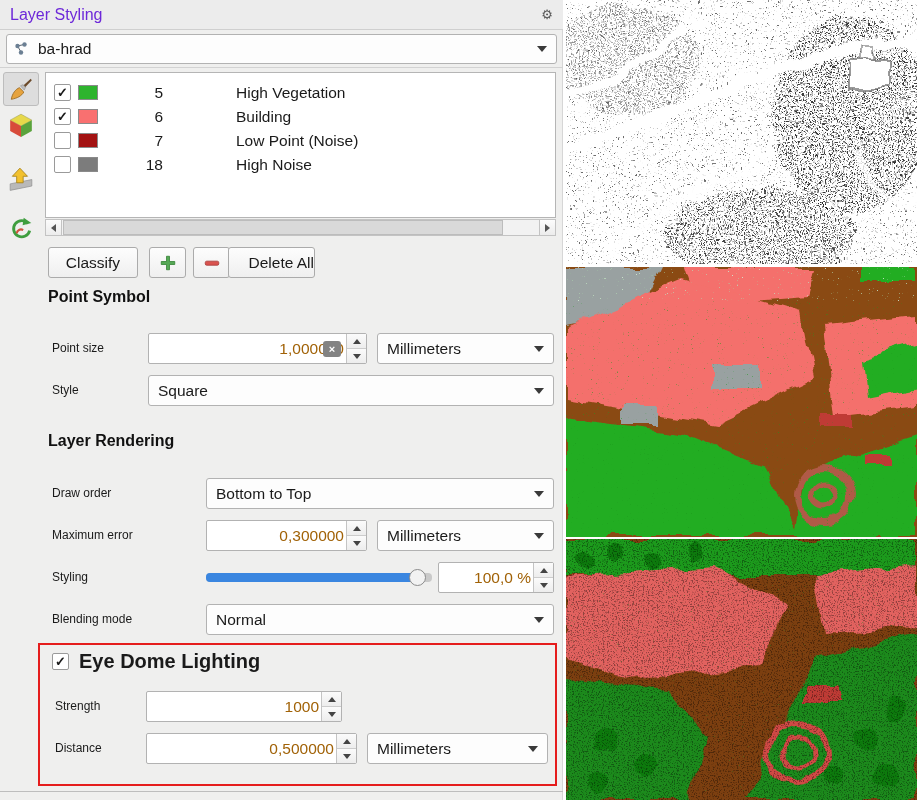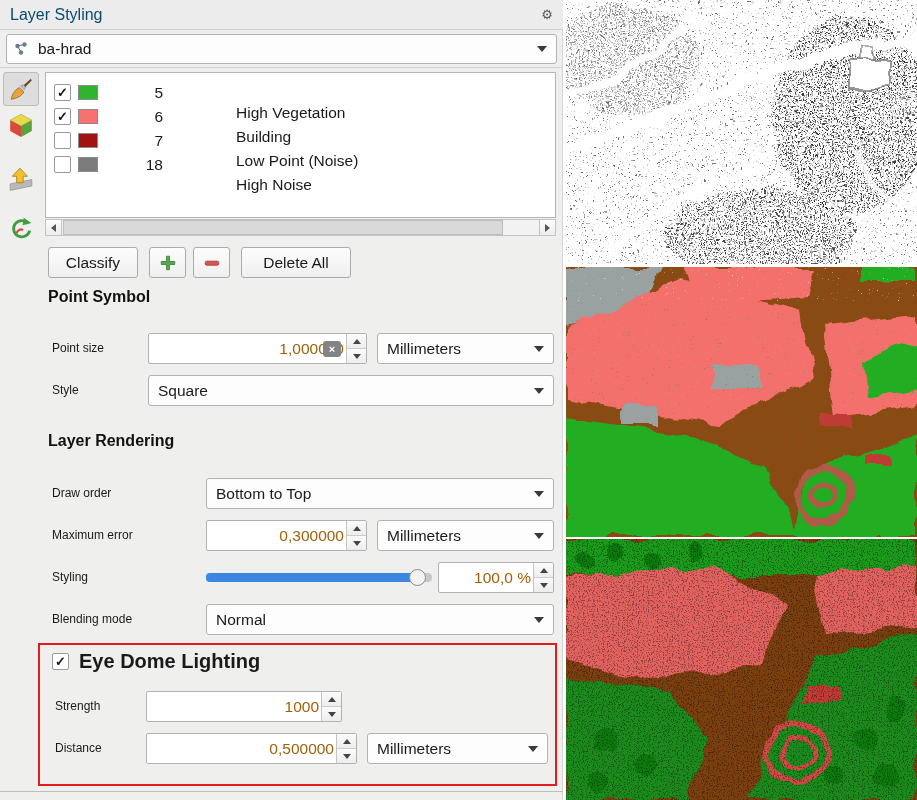--- a/index.html
+++ b/index.html
@@ -3,21 +3,21 @@
 <meta charset="utf-8">
 <style>
   * { margin:0; padding:0; box-sizing:border-box; }
   html,body { background:#ffffff; }
   body { width:917px; height:800px; font-family:"Liberation Sans", sans-serif; }
   .app { position:relative; width:917px; height:800px; background:#ffffff; overflow:hidden; color:#1a1a1a; }
 
   
   .panel { position:absolute; left:0; top:0; width:563px; height:800px; background:#efefee; border-right:1px solid #d6d6d6; }
   .titlebar { position:absolute; left:0; top:0; width:563px; height:30px; background:#ececec; border-bottom:1px solid #cfcfcf; display:flex; align-items:center; padding:0 10px; }
-  .titlebar .title { font-size:16px; color:#0c4a6e; }
+  .titlebar .title { font-size:16px; color:#6d28d9; }
   .titlebar .gear { margin-left:auto; font-size:13px; color:#5a5a5a; cursor:default; }
 
   .layerbar { position:absolute; left:0; top:30px; width:563px; height:38px; border-bottom:1px solid #d2d2d2; }
   .combo { background:#fdfdfd; border:1px solid #b2b2b2; border-radius:3px; display:flex; align-items:center; height:30px; }
   .combo .ctext { flex:1; font-size:15.5px; padding-left:9px; white-space:nowrap; overflow:hidden; }
   .chev { width:0; height:0; border-left:5px solid transparent; border-right:5px solid transparent; border-top:6px solid #3a3a3a; margin-right:9px; flex:none; }
   .layer-combo { position:absolute; left:6px; top:4px; width:551px; }
   .layer-combo .licon { margin-left:6px; flex:none; display:flex; }
 
   .toolbar { position:absolute; left:2px; top:72px; width:40px; }
@@ -26,21 +26,21 @@
   .tbtn.sp1 { margin-top:20px; }
   .tbtn.sp2 { margin-top:16px; }
 
   .classtable { position:absolute; left:45px; top:72px; width:511px; height:146px; background:#ffffff; border:1px solid #b5b5b5; overflow:hidden; }
   .trow { position:absolute; left:0; width:100%; height:24px; font-size:15.5px; }
   .cb { position:absolute; width:17px; height:17px; background:#ffffff; border:1px solid #9a9a9a; border-radius:2px; }
   .cb .mark { position:absolute; inset:0; display:flex; align-items:center; justify-content:center; font-size:13px; font-weight:bold; color:#1a1a1a; }
   .t-cb { left:8px; top:3px; }
   .t-swatch { position:absolute; left:32px; top:4px; width:20px; height:15px; border:1px solid #8a8a8a; }
   .t-code { position:absolute; left:75px; width:42px; text-align:right; line-height:24px; }
-  .t-label { position:absolute; left:190px; line-height:24px; white-space:nowrap;margin-top:20px; }
+  .t-label { position:absolute; left:190px; line-height:24px; white-space:nowrap; }
 
   .hscroll { position:absolute; left:45px; top:219px; width:511px; height:17px; background:#f2f2f2; border:1px solid #c3c3c3; }
   .sbtn { position:absolute; top:0; width:16px; height:15px; background:linear-gradient(#fcfcfc,#ececec); border-right:1px solid #c3c3c3; display:flex; align-items:center; justify-content:center; }
   .sbtn.right { right:0; border-right:none; border-left:1px solid #c3c3c3; }
   .tri-l { width:0;height:0;border-top:4px solid transparent;border-bottom:4px solid transparent;border-right:5px solid #555; }
   .tri-r { width:0;height:0;border-top:4px solid transparent;border-bottom:4px solid transparent;border-left:5px solid #555; }
   .sthumb { position:absolute; left:17px; top:0; width:440px; height:15px; background:#d9d9d9; border:1px solid #bcbcbc; }
 
   .btn { position:absolute; height:31px; background:linear-gradient(#fdfdfd,#efefef); border:1px solid #ababab; border-radius:3px; font-size:15.5px; display:flex; align-items:center; justify-content:center; color:#1a1a1a; }
 
@@ -185,21 +185,21 @@
     <div class="btn" style="left:149px; top:247px; width:37px;">
       <svg width="18" height="18" viewBox="0 0 24 24">
         <path d="M10 3 h4 v7 h7 v4 h-7 v7 h-4 v-7 H3 v-4 h7 Z" fill="#55a855" stroke="#2e7d2e" stroke-width="1"></path>
       </svg>
     </div>
     <div class="btn" style="left:193px; top:247px; width:37px;">
       <svg width="18" height="18" viewBox="0 0 24 24">
         <rect x="3" y="9.5" width="18" height="5.5" rx="2" fill="#d9534f" stroke="#a03230" stroke-width="1"></rect>
       </svg>
     </div>
-    <div class="btn" style="left:241px; top:247px; width:110px;">
+    <div class="btn" style="left:228px; top:247px; width:87px;justify-content:flex-end;">
       <span>Delete All</span>
     </div>
 
     <div class="heading" style="left:48px; top:288px;">Point Symbol</div>
 
     <div class="lbl" style="left:52px; top:333px;">Point size</div>
     <div class="spinbox" style="left:148px; top:333px; width:219px;">
       <input class="spin-input" value="1,000000" style="">
       <span class="clearbtn">×</span>
       <span class="spins">

